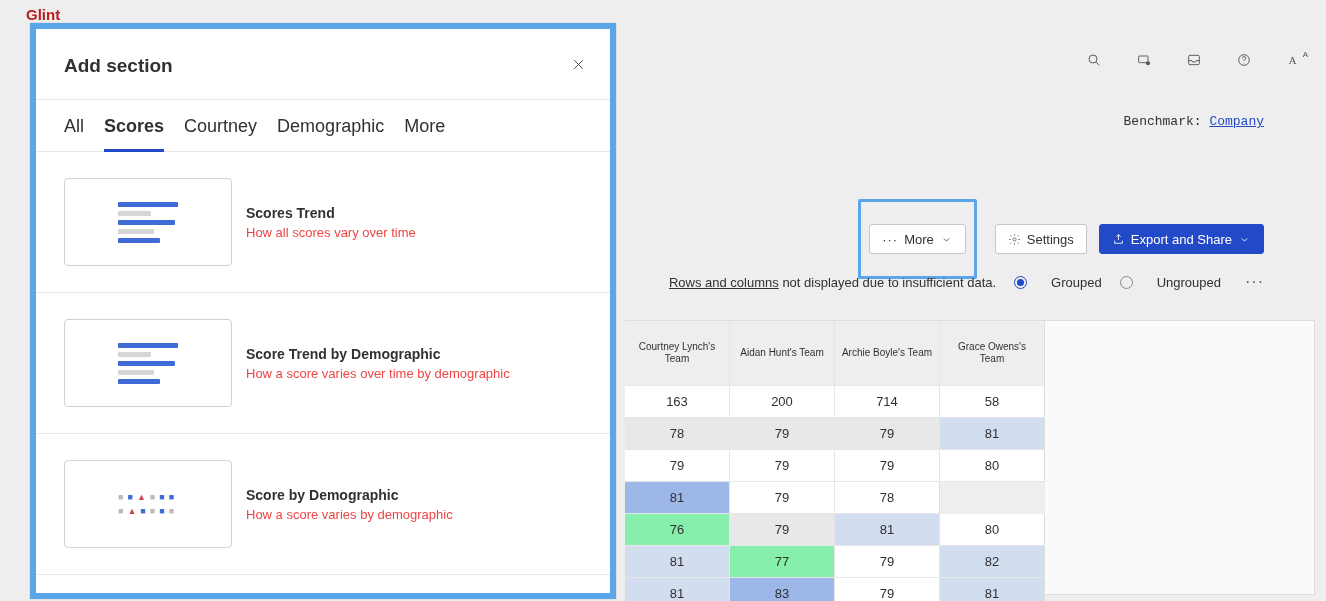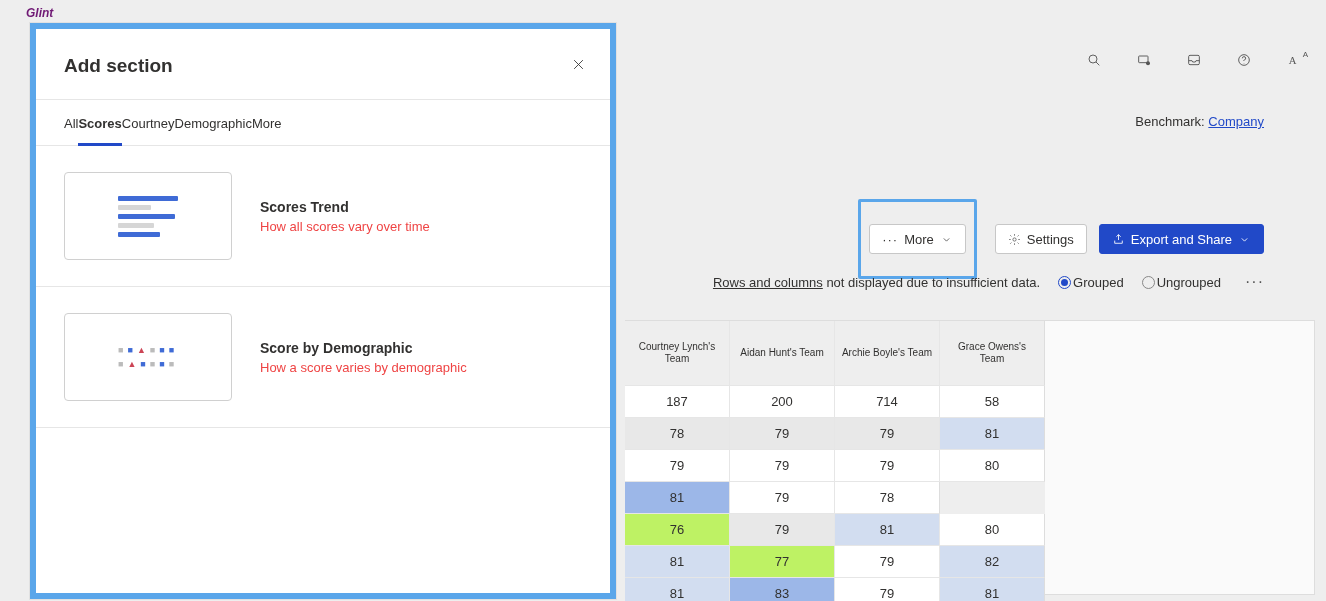--- a/index.html
+++ b/index.html
@@ -15,39 +15,39 @@
     }
     
     .page {
       position: absolute;
       inset: 0;
       background: #eee;
     }
     .brand {
       position: absolute;
       top: 6px; left: 26px;
-      color: #701a75;
+      color: #b91c1c;
       font-weight: 600;
-      font-size: 12px;
-      font-style: italic;
+      font-size: 15px;
     }
     .topbar-icons {
       position: absolute;
       top: 52px; right: 24px;
       display: flex;
       gap: 34px;
       color: #555;
     }
     .topbar-icons svg { width: 16px; height: 16px; stroke: #555; fill: none; stroke-width: 1.4; }
     .benchmark {
       position: absolute;
       top: 114px;
       right: 62px;
       font-size: 13px;
       color: #323130;
+      font-family: Liberation Mono, monospace;
     }
     .benchmark a { color: #2149c8; text-decoration: underline; }
     
     .actions {
       position: absolute;
       top: 199px;
       right: 62px;
       display: flex;
       gap: 12px;
       align-items: center;
@@ -82,21 +82,21 @@
       top: 273px;
       right: 56px;
       display: flex;
       align-items: center;
       gap: 18px;
       font-size: 13px;
     }
     .optrow .muted { color: #323130; }
     .optrow .underl { text-decoration: underline; }
     .radio {
-      display: inline-flex; align-items: center; gap: 2px; cursor: pointer;
+      display: inline-flex; align-items: center; gap: 24px; cursor: pointer;
     }
     .radio .r { width: 13px; height: 13px; border: 1.5px solid #888; border-radius: 50%; display: inline-block; position: relative; }
     .radio.sel .r { border-color: #2149c8; }
     .radio.sel .r::after { content:""; position:absolute; inset:2px; border-radius:50%; background:#2149c8; }
     .dots3 { cursor:pointer; color:#555; padding:0 6px; font-size:16px; letter-spacing:1px; }
     
     .grid {
       position: absolute;
       left: 625px;
       top: 320px;
@@ -112,21 +112,21 @@
       font-size: 13px;
     }
     .grid .head { height: 65px; padding: 8px 6px; text-align:center; line-height: 1.25; font-size: 10px; }
     .grid .rightedge { border-right: 1px solid #ddd; }
     
     .c-neu  { background:#fff; }
     .c-pale { background:#e8e8e8; }
     .c-b1   { background:#d2ddf0; }
     .c-b2   { background:#9cb7e8; }
     .c-b3   { background:#6b93df; }
-    .c-r2   { background:#bef264; }
+    .c-r2   { background:#86efac; }
     .gridframe {
       position:absolute;
       left: 1045px; top: 320px; width: 270px; height: 275px;
       border: 1px solid #ddd;
       border-left: none;
       background: linear-gradient(#fafafa,#fafafa);
     }
     
     .modal-highlight {
       position: absolute;
@@ -140,30 +140,30 @@
     }
     .modal-hdr {
       display:flex; justify-content:space-between; align-items:center;
       padding: 26px 24px 22px 28px;
       border-bottom: 1px solid #e6e6e6;
     }
     .modal-hdr h1 { font-size: 19px; font-weight: 600; }
     .closex { cursor:pointer; }
     .closex svg { width:15px; height:15px; stroke:#333; stroke-width:1.4; }
     .modal-tabs {
-      display:flex; 
+      display:flex; gap: 20px;
       padding: 10px 28px 0 28px;
       border-bottom: 1px solid #e6e6e6;
-      font-size: 13px;
+      font-size: 18px;
     }
     .mtab { padding: 6px 0 12px 0; cursor:pointer; color:#323130; }
     .mtab.active { font-weight:600; border-bottom: 3px solid #2149c8; margin-bottom:-1px; }
     .modal-body { overflow:auto; }
     .optionrow {
-      display:flex; align-items:center; gap: 28px;
+      display:flex; align-items:center; gap: 14px;
       padding: 26px 28px;
       border-bottom: 1px solid #e6e6e6;
       cursor:pointer;
     }
     .optionrow .thumb {
       width: 168px; height: 88px;
       border: 1px solid #d0d0d0;
       border-radius: 4px;
       display:flex; align-items:center; justify-content:center;
     }
@@ -256,21 +256,21 @@
   </div>
 
   <div class="grid" id="grid">
       <div class="row">
         <div class="cell head">Courtney Lynch's Team</div>
         <div class="cell head">Aidan Hunt's Team</div>
         <div class="cell head">Archie Boyle's Team</div>
         <div class="cell head rightedge">Grace Owens's Team</div>
       </div>
       <div class="row">
-        <div class="cell c-neu">187</div>
+        <div class="cell c-neu">163</div>
         <div class="cell c-neu">200</div>
         <div class="cell c-neu">714</div>
         <div class="cell c-neu rightedge">58</div>
       </div>
       <div class="row">
         <div class="cell c-pale">78</div>
         <div class="cell c-pale">79</div>
         <div class="cell c-pale">79</div>
         <div class="cell c-b1 rightedge">81</div>
       </div>
@@ -333,20 +333,35 @@
             </div>
           </div>
           <div class="optmeta">
             <h3>Scores Trend</h3>
             <p>How all scores vary over time</p>
           </div>
         </div>
         <div class="optionrow">
           <div class="thumb">
             <div class="thumb-inner">
+              <div class="bar bar-b" style="width: 100%;"></div>
+              <div class="bar bar-g" style="width: 55%;"></div>
+              <div class="bar bar-b" style="width: 95%;"></div>
+              <div class="bar bar-g" style="width: 60%;"></div>
+              <div class="bar bar-b" style="width: 70%;"></div>
+            </div>
+          </div>
+          <div class="optmeta">
+            <h3>Score Trend by Demographic</h3>
+            <p>How a score varies over time by demographic</p>
+          </div>
+        </div>
+        <div class="optionrow">
+          <div class="thumb">
+            <div class="thumb-inner">
               <div class="thumb-dots"><span class="g">■</span>■<span class="r">▲</span><span class="g">■</span>■■</div>
               <div class="thumb-dots"><span class="g">■</span><span class="r">▲</span>■<span class="g">■</span>■<span class="g">■</span></div>
             </div>
           </div>
           <div class="optmeta">
             <h3>Score by Demographic</h3>
             <p>How a score varies by demographic</p>
           </div>
         </div>
       </div>

